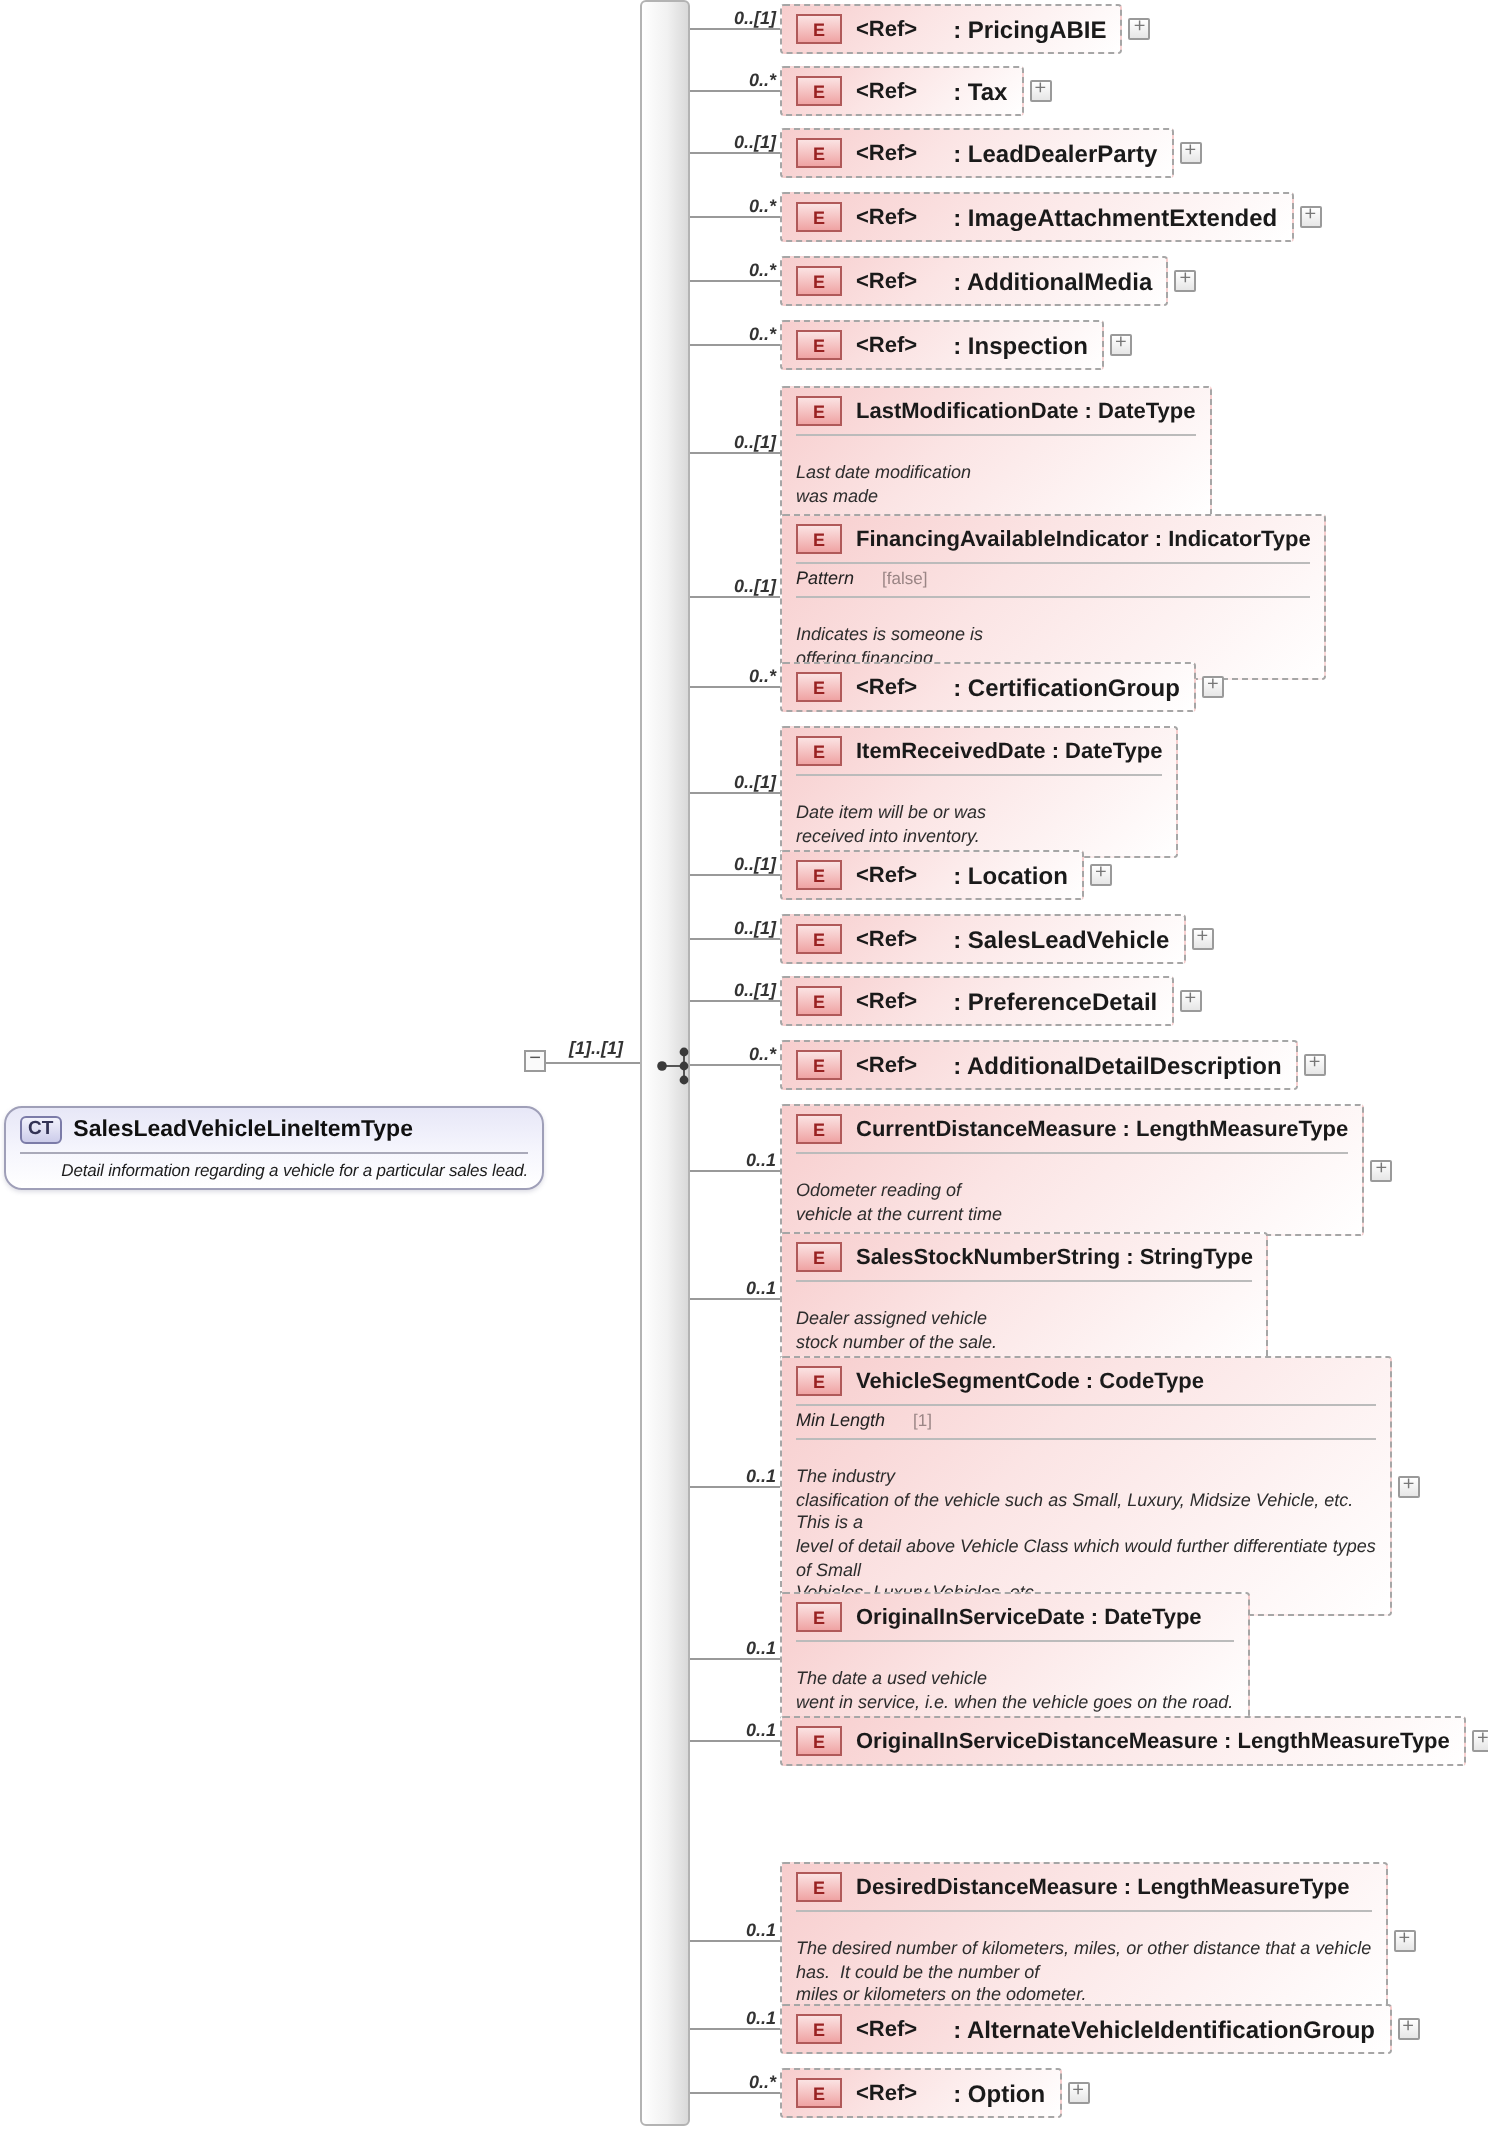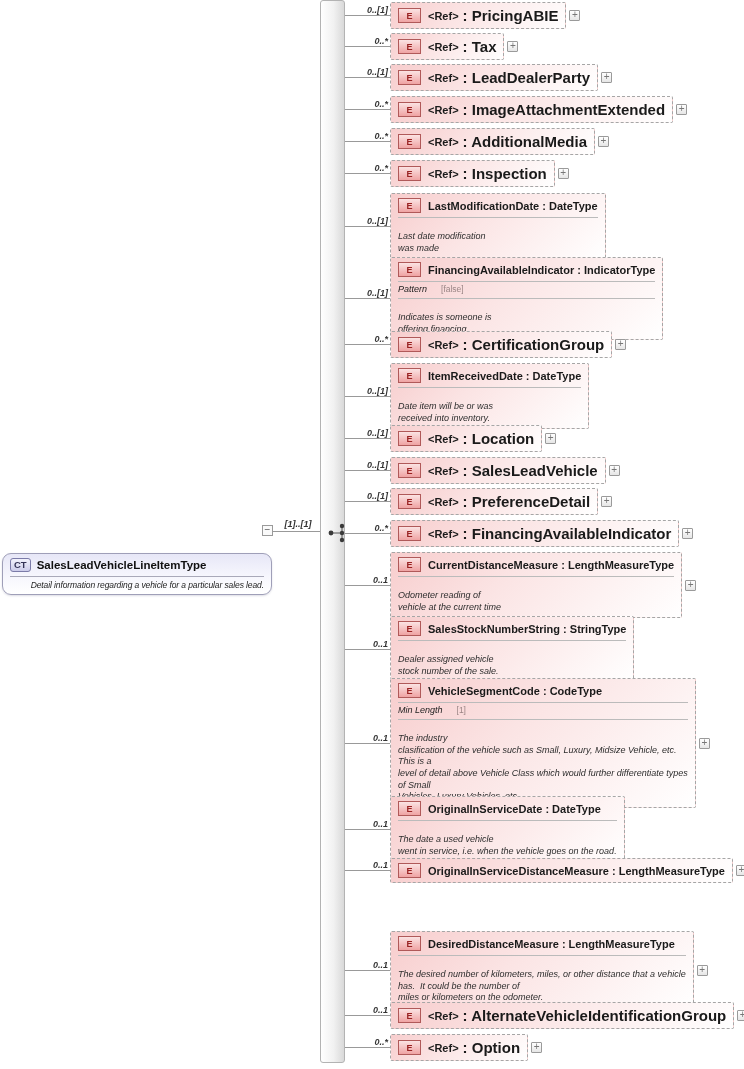--- a/index.html
+++ b/index.html
@@ -37,21 +37,21 @@
     font-size:9px;color:#333;white-space:nowrap;}
 
   .node{border:1px dashed #a6a6a6;border-radius:2px;padding:4px 7px;white-space:nowrap;
     background:linear-gradient(135deg,#f7cdcd 0%,#fbe4e4 40%,#ffffff 100%);}
   .trow{display:flex;align-items:center;}
   .eicon{display:inline-flex;justify-content:center;align-items:center;flex:0 0 auto;
     width:21px;height:13px;border:1px solid #b05959;margin-right:7px;
     background:linear-gradient(to bottom,#fbe3e3,#efa3a3);
     color:#992222;font-weight:bold;font-size:9px;}
   .ename{font-weight:bold;font-size:11px;color:#1a1a1a;}
-  .reftype{font-weight:bold;font-size:15px;color:#1a1a1a;margin-left:4px;}
+  .reftype{font-weight:bold;font-size:12px;color:#1a1a1a;margin-left:18px;}
   .facet{border-top:1px solid #bbb;margin-top:4px;padding-top:2px;font-size:9px;display:flex;align-items:baseline;}
   .fname{font-style:italic;color:#222;}
   .fval{color:#9a8585;margin-left:14px;font-size:8.5px;}
   .anno{border-top:1px solid #bbb;margin-top:4px;padding-top:13px;
     font-style:italic;font-size:9px;color:#2d2d2d;white-space:pre;line-height:1.3;}
   .plus{flex:0 0 auto;width:11px;height:11px;box-sizing:border-box;margin-left:3px;border-radius:1px;
     border:1px solid #9a9a9a;background:linear-gradient(to bottom,#ffffff,#e6e6e6);
     color:#777;font-size:10px;line-height:8px;text-align:center;}
 </style>
 </head>
@@ -259,21 +259,21 @@
         <div class="plus">+</div>
       </div>
       <div class="row" style="top: 520px;">
         <div class="conn">
           <span class="card">0..*</span>
         </div>
         <div class="node">
           <div class="trow">
             <span class="eicon">E</span>
             <span class="ename">&lt;Ref&gt;</span>
-            <span class="reftype">: FinancingAvailableIndicator</span>
+            <span class="reftype">: AdditionalDetailDescription</span>
           </div>
         </div>
         <div class="plus">+</div>
       </div>
       <div class="row" style="top: 552px;">
         <div class="conn">
           <span class="card">0..1</span>
         </div>
         <div class="node">
           <div class="trow">

